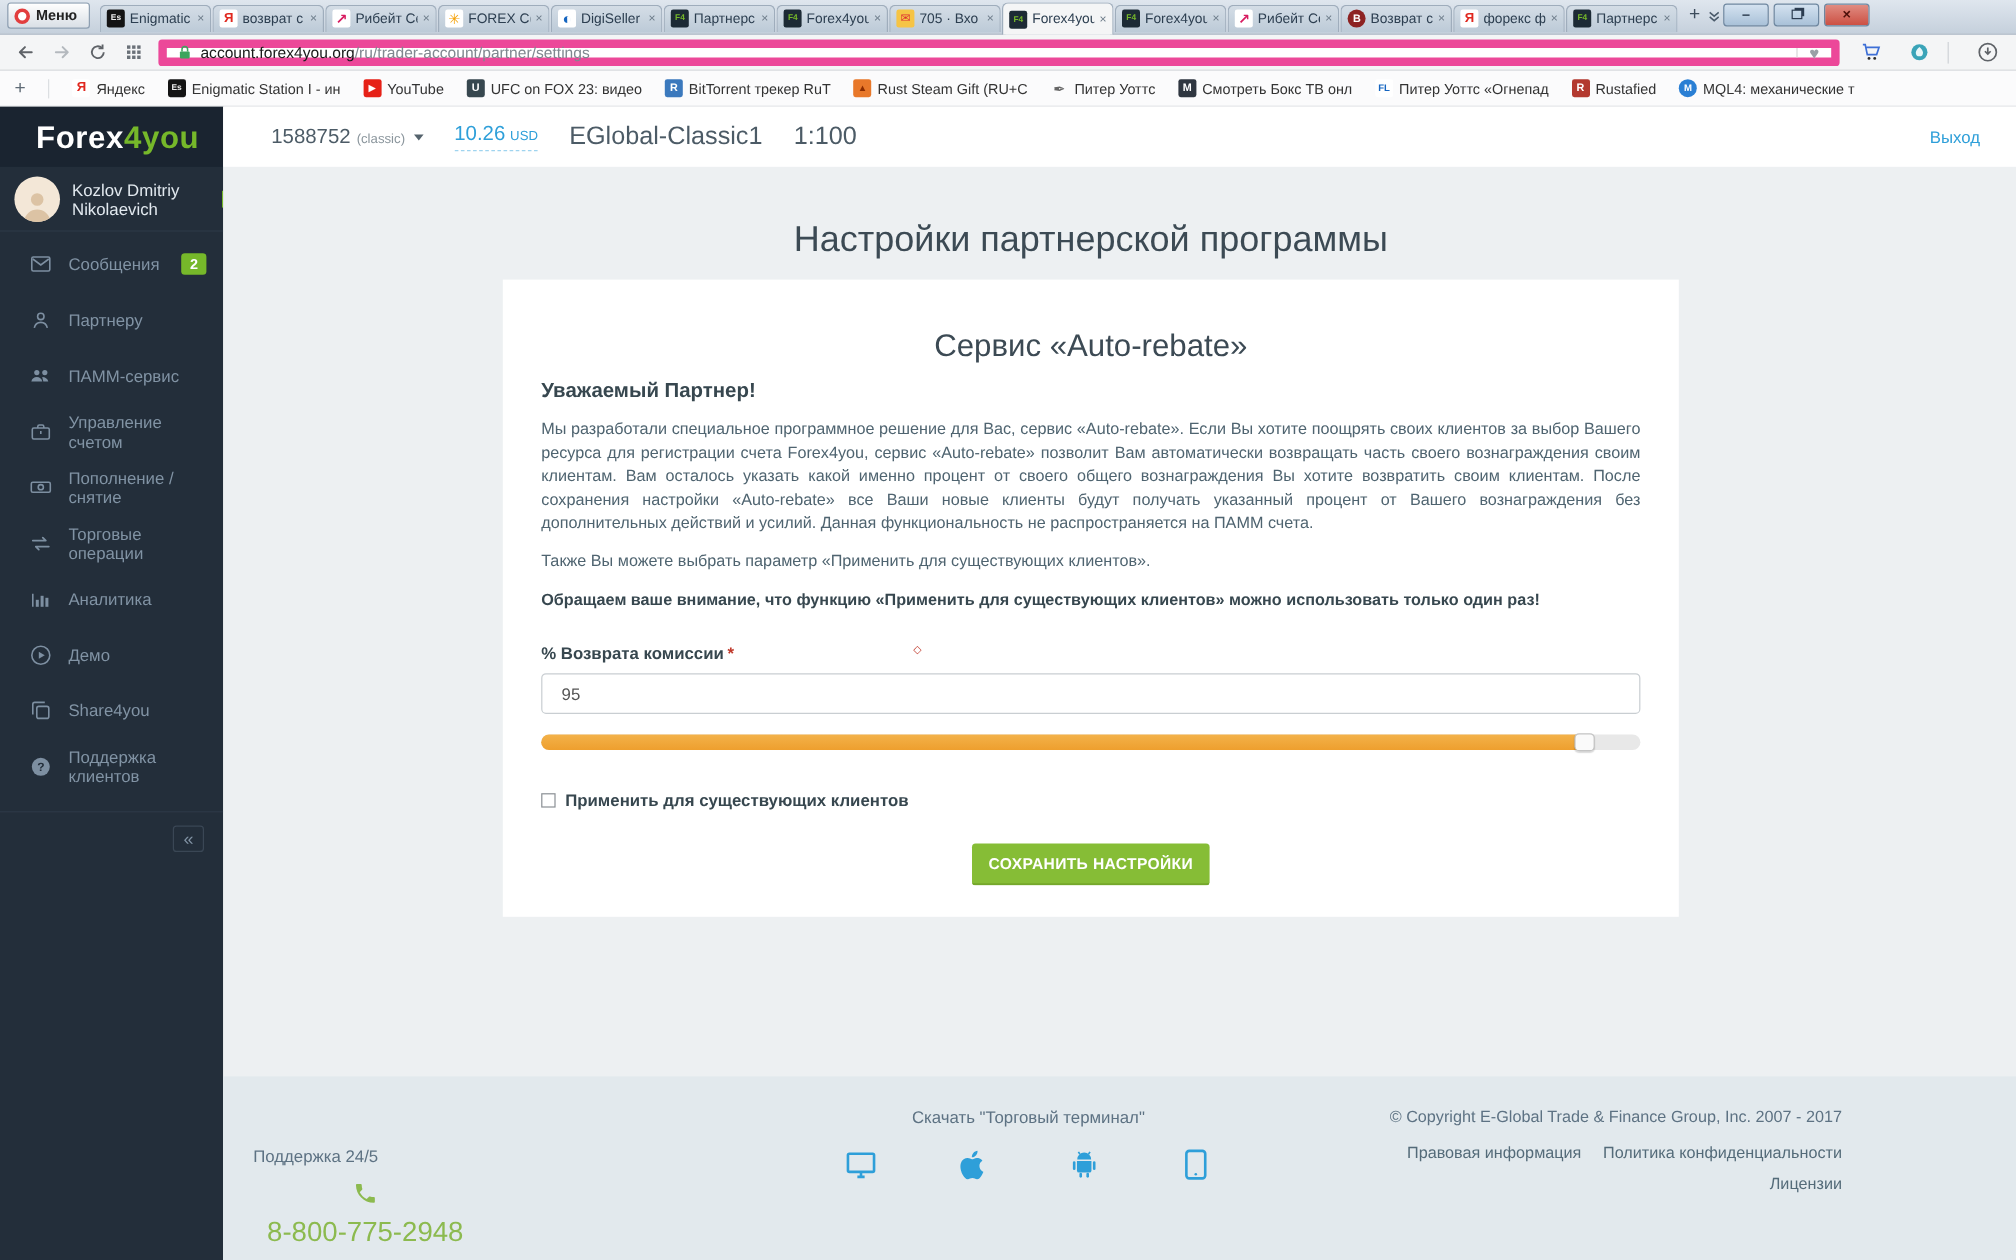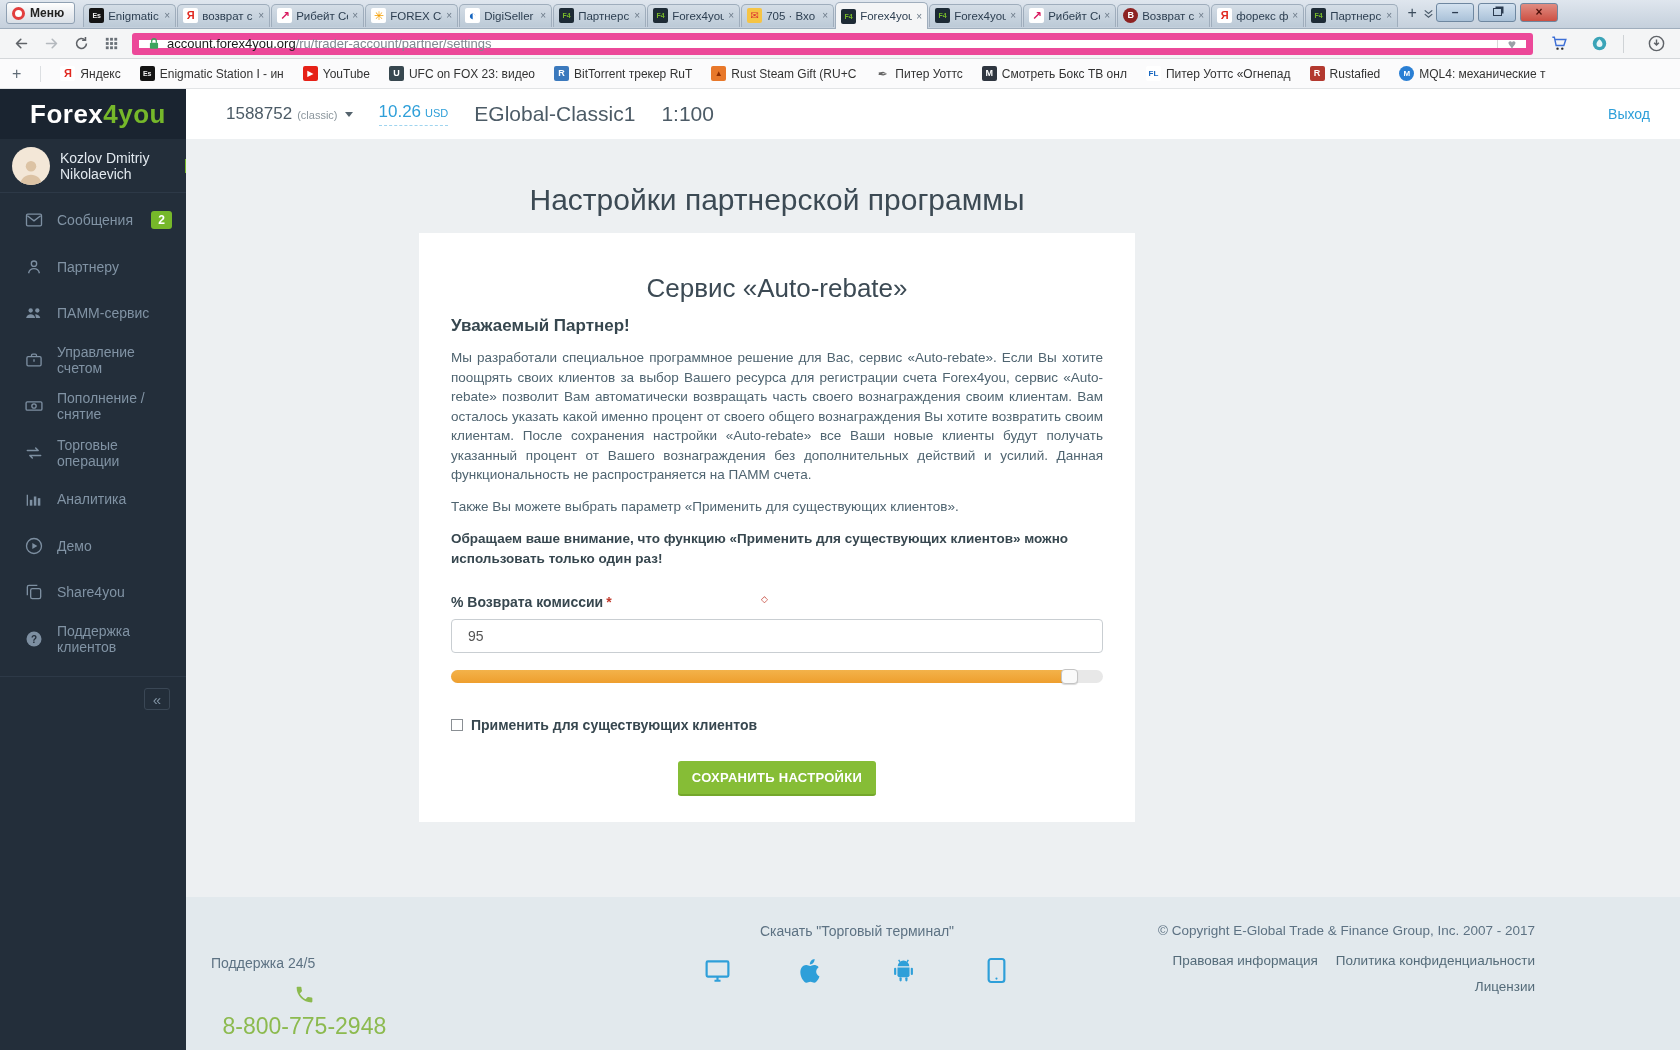--- a/index.html
+++ b/index.html
@@ -62,21 +62,21 @@
   .acct-bar { height:50px; background:#fff; display:flex; align-items:center; padding-left:40px; gap:26px; flex:none; }
   .acct-group { display:flex; align-items:baseline; gap:5px; color:#4c5b66; font-size:17px; }
   .acct-type { font-size:11px; color:#8a959c; }
   .caret-down { width:0; height:0; border-left:4px solid transparent; border-right:4px solid transparent; border-top:5px solid #55636d; align-self:center; margin-left:2px; }
   .balance { display:flex; align-items:baseline; gap:4px; color:#2e9fd9; font-size:17px; border-bottom:1px dashed #9fd4ef; padding-bottom:3px; cursor:pointer; }
   .balance small { font-size:11px; }
   .server, .leverage { font-size:21px; color:#4c5b66; }
   .logout { margin-left:auto; margin-right:30px; font-size:14px; color:#2e9fd9; cursor:pointer; }
 
   .main { flex:1; overflow:hidden; }
-  .container { width:716px; margin-left:233px; }
+  .container { width:980px; margin-left:233px; }
   h1.page-title { margin-top:44px; text-align:center; font-size:30px; font-weight:500; color:#3c4a54; }
   .card { margin-top:16px; background:#fff; padding:0 32px 26px 32px; }
   .card h2 { padding-top:40px; text-align:center; font-size:26px; font-weight:500; color:#3c4a54; }
   .card h3 { margin-top:12px; font-size:17px; font-weight:bold; color:#37474f; }
   .card p { margin-top:12px; font-size:13.5px; line-height:19.5px; color:#4f6470; }
   .card p.just { text-align:justify; }
   .card p.warn { font-weight:bold; color:#37474f; margin-top:13px; }
   .field-label { margin-top:26px; font-size:14px; font-weight:bold; color:#37474f; position:relative; }
   .req { color:#c0392b; margin-left:3px; }
   .diamond { position:absolute; left:310px; top:0; color:#c0392b; font-size:9px; font-weight:normal; }

